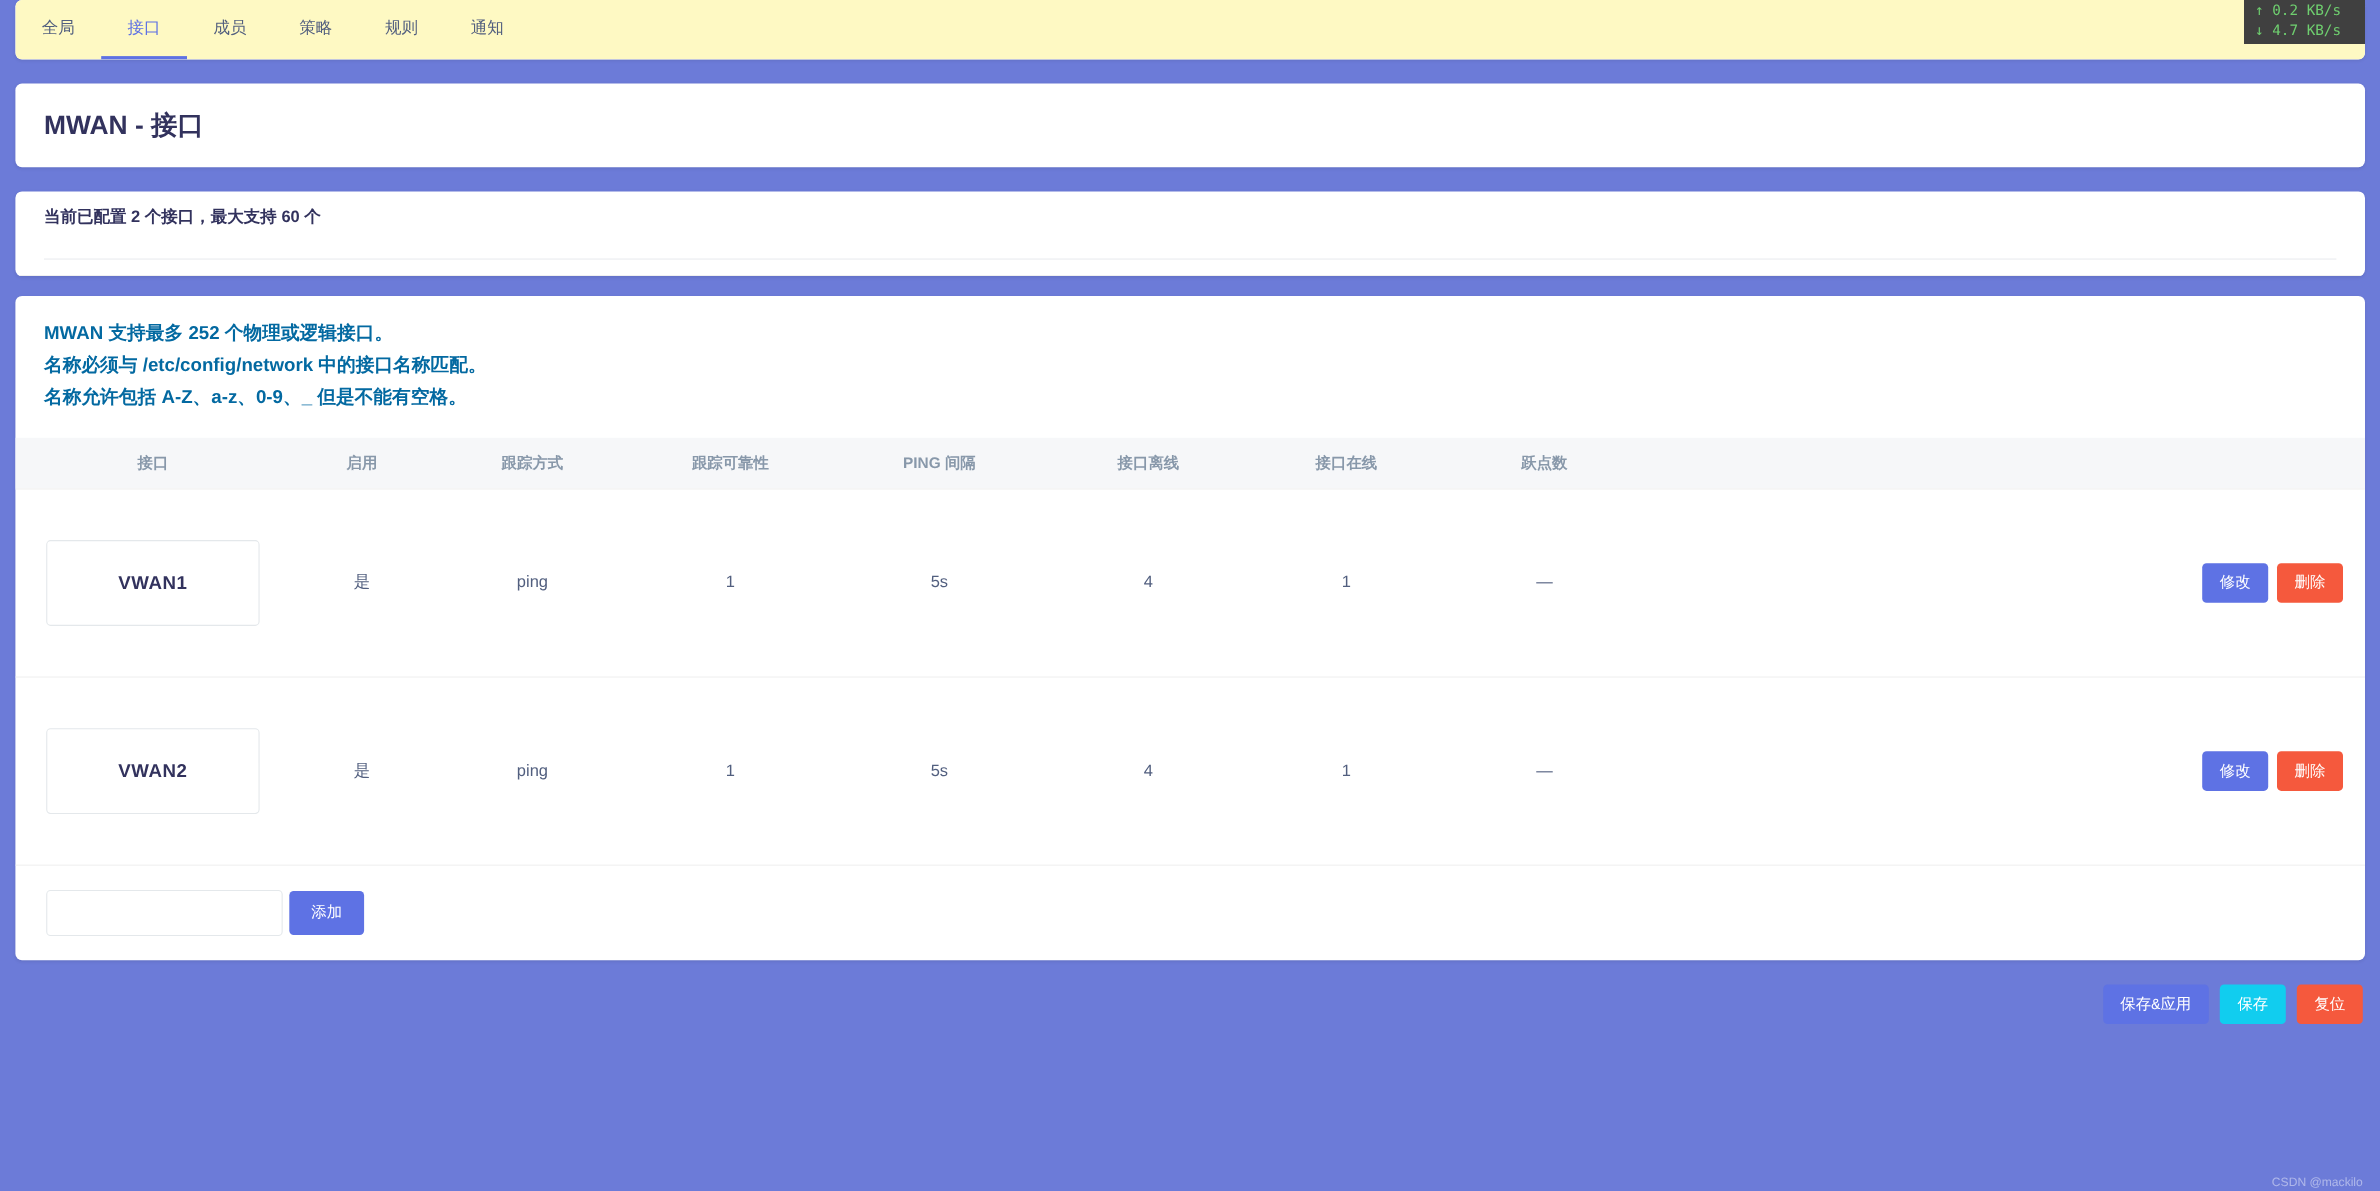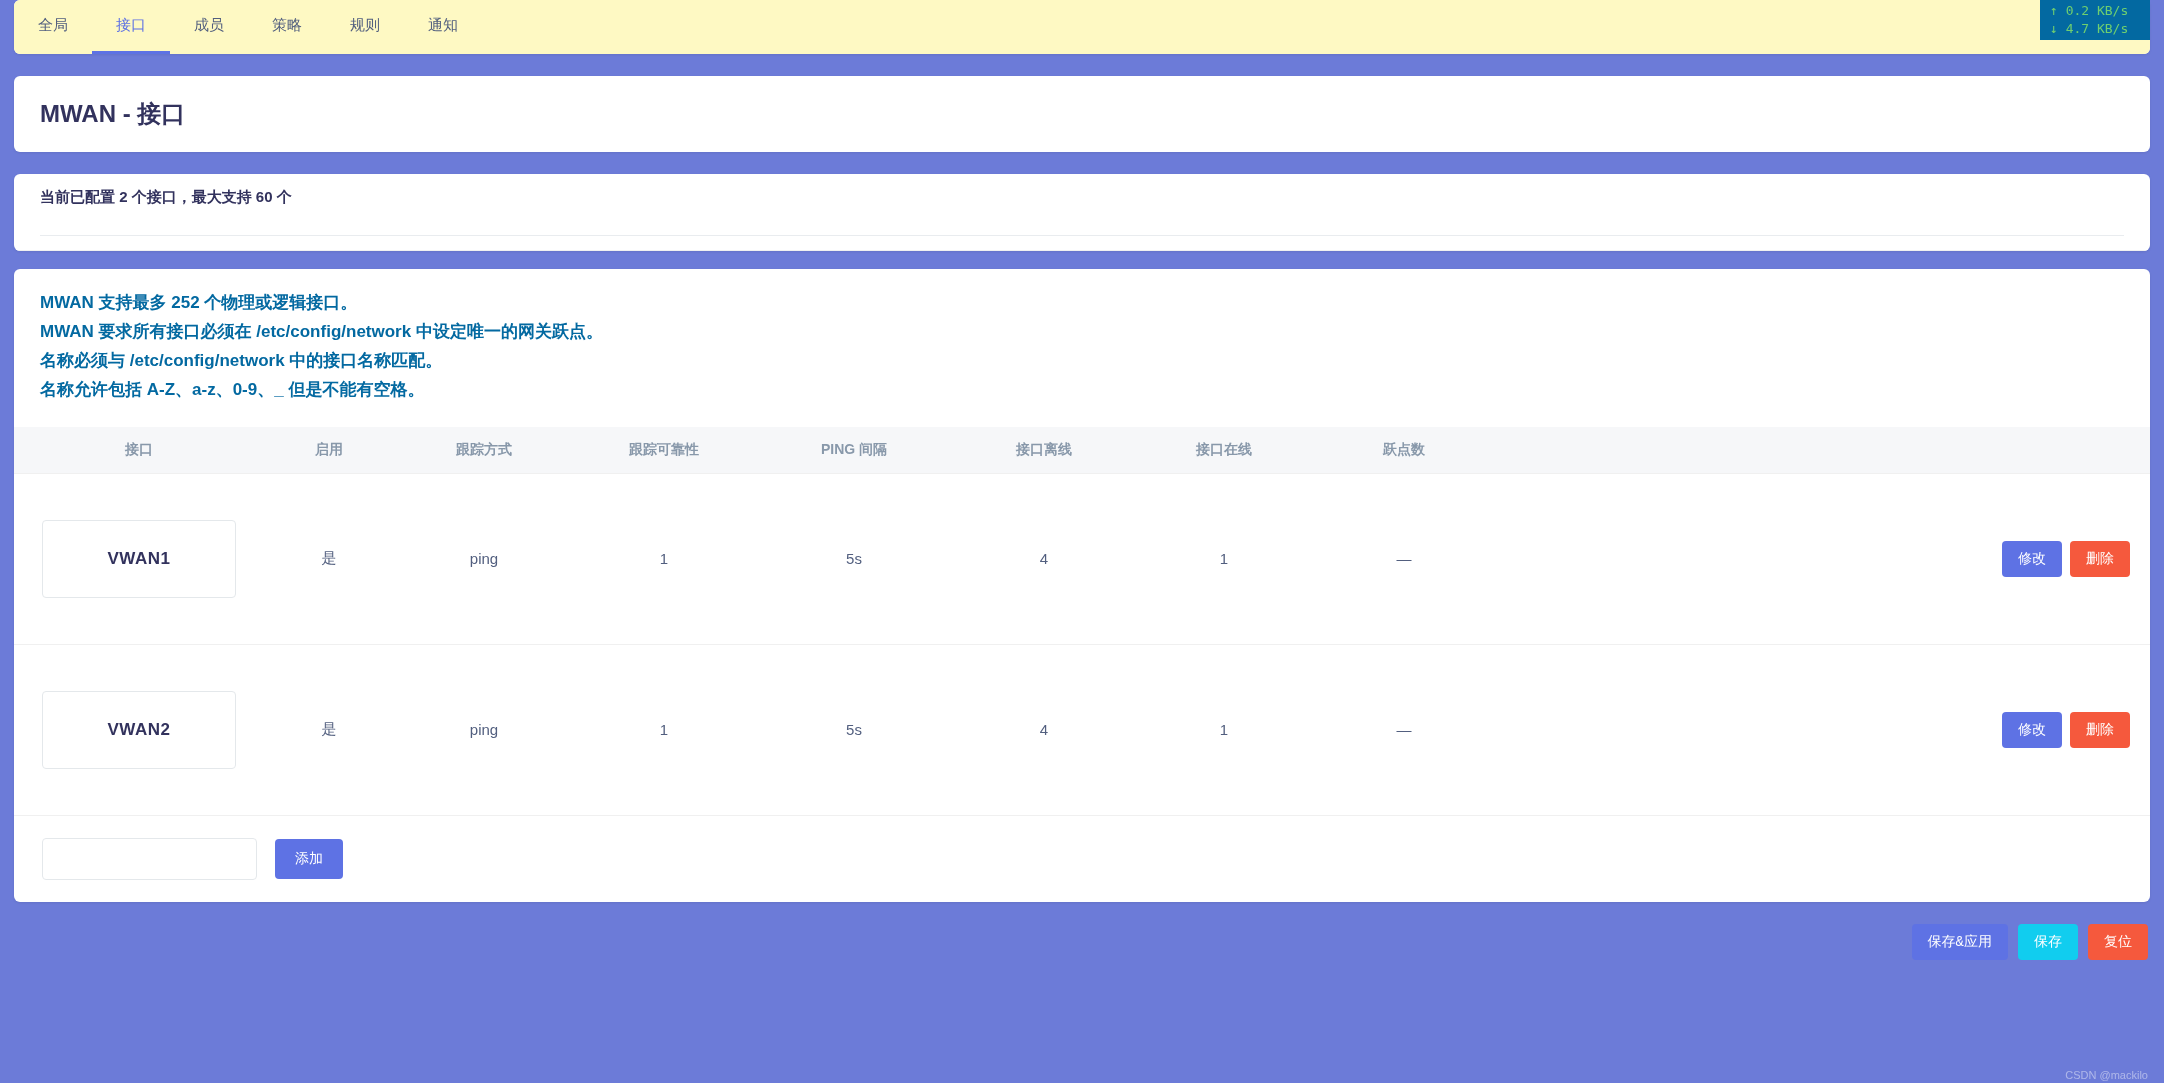--- a/index.html
+++ b/index.html
@@ -1,19 +1,19 @@
 <!DOCTYPE html>
 <html><head>
   <meta charset="utf-8">
   <style>
     * { margin: 0; padding: 0; box-sizing: border-box; }
     body { font-family: -apple-system, BlinkMacSystemFont, "Segoe UI", "PingFang SC", "Microsoft YaHei", sans-serif; background: #6c7bd8; color: #32325d; font-size: 14px; }
     .outer { padding: 0 14px 14px; }
     
-    .netstat { position: absolute; top: 0; right: 14px; background: #0369a1; color: #6fcf6f; font-family: monospace; font-size: 13px; padding: 2px 10px; line-height: 1.4; min-width: 110px; }
+    .netstat { position: absolute; top: 0; right: 14px; background: #404040; color: #6fcf6f; font-family: monospace; font-size: 13px; padding: 2px 10px; line-height: 1.4; min-width: 110px; }
     .netstat .dn { color: #6fcf6f; }
     
     .card { background: #fff; border-radius: 6px; box-shadow: 0 1px 3px rgba(0,0,0,0.08); margin-bottom: 22px; overflow: hidden; }
     
     .tabs { display: flex; background: #fef9c3; padding: 0; }
     .tab { padding: 16px 24px; cursor: pointer; color: #525f7f; font-size: 15px; border-bottom: 3px solid transparent; }
     .tab.active { color: #5e72e4; border-bottom-color: #5e72e4; }
     
     .title-card { padding: 22px 26px; }
     .page-title { color: #32325d; font-size: 24px; font-weight: 700; }
@@ -31,21 +31,21 @@
     .row { display: grid; grid-template-columns: 250px 130px 180px 180px 200px 180px 180px 180px 1fr; align-items: center; padding: 46px 0; border-top: 1px solid #f0f0f0; color: #525f7f; text-align: center; font-size: 15px; }
     .iface-cell { padding: 0 28px; }
     .iface-box { border: 1px solid #e4e8eb; border-radius: 4px; padding: 28px 10px; text-align: center; font-weight: 700; color: #32325d; font-size: 17px; letter-spacing: 0.5px; }
     .action-cell { display: flex; gap: 8px; justify-content: flex-end; padding-right: 20px; }
     
     .btn { display: inline-block; padding: 9px 16px; border-radius: 4px; color: #fff; font-size: 14px; cursor: pointer; border: none; font-weight: 500; font-family: Liberation Mono, monospace; }
     .btn-blue { background: #5e72e4; }
     .btn-red { background: #f5593d; }
     .btn-teal { background: #11cdef; }
     
-    .add-row { display: flex; align-items: center; gap: 18px; padding: 22px 28px; border-top: 1px solid #f0f0f0; }
+    .add-row { display: flex; align-items: center; gap: 6px; padding: 22px 28px; border-top: 1px solid #f0f0f0; }
     .add-input { width: 215px; height: 42px; border: 1px solid #e4e8eb; border-radius: 4px; padding: 0 12px; font-size: 14px; outline: none; }
     
     .footer-actions { display: flex; justify-content: flex-end; gap: 10px; margin-top: 22px; padding-right: 2px; }
     
     .watermark { position: fixed; bottom: 2px; right: 16px; font-size: 11px; color: rgba(255,255,255,0.45); pointer-events: none; }
   </style>
 </head>
 <body>
 
 <div class="netstat">
@@ -71,21 +71,20 @@
 
   <div class="info-band">
     <div class="status-line">
       <div class="wrap">当前已配置 2 个接口，最大支持 60 个</div>
     </div>
   </div>
 
   <div class="table-wrap">
     <div class="desc-block">
       <div>MWAN 支持最多 252 个物理或逻辑接口。</div>
-      <div>MWAN 要求所有接口必须在 /etc/config/network 中设定唯一的网关跃点。</div>
       <div>名称必须与 /etc/config/network 中的接口名称匹配。</div>
       <div>名称允许包括 A-Z、a-z、0-9、_ 但是不能有空格。</div>
     </div>
 
     <div class="thead">
       <div>接口</div>
       <div>启用</div>
       <div>跟踪方式</div>
       <div>跟踪可靠性</div>
       <div>PING 间隔</div>

